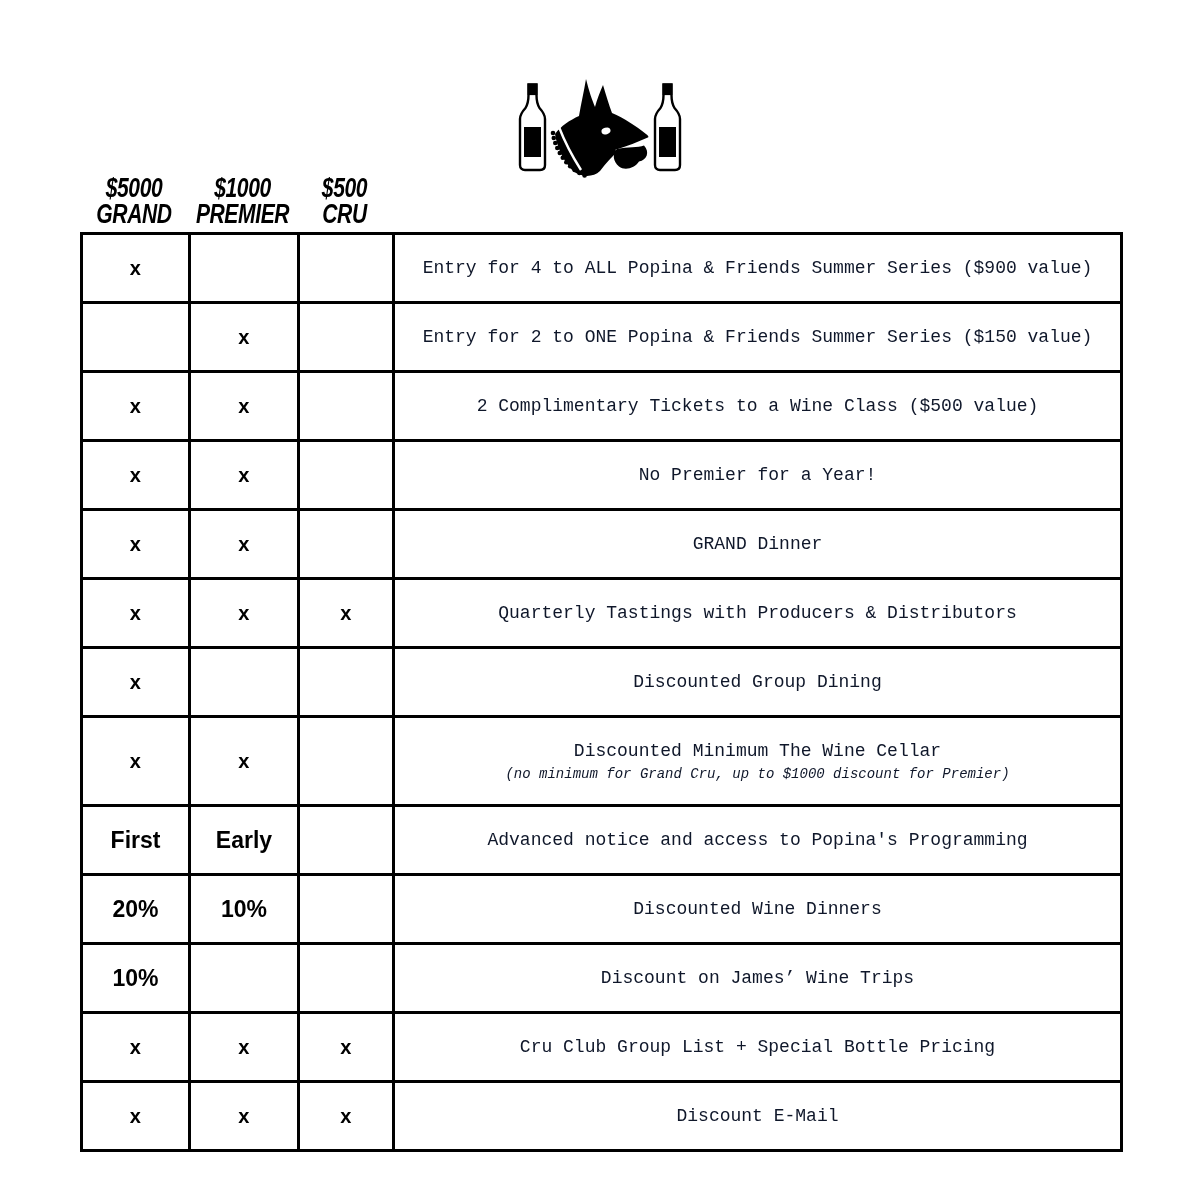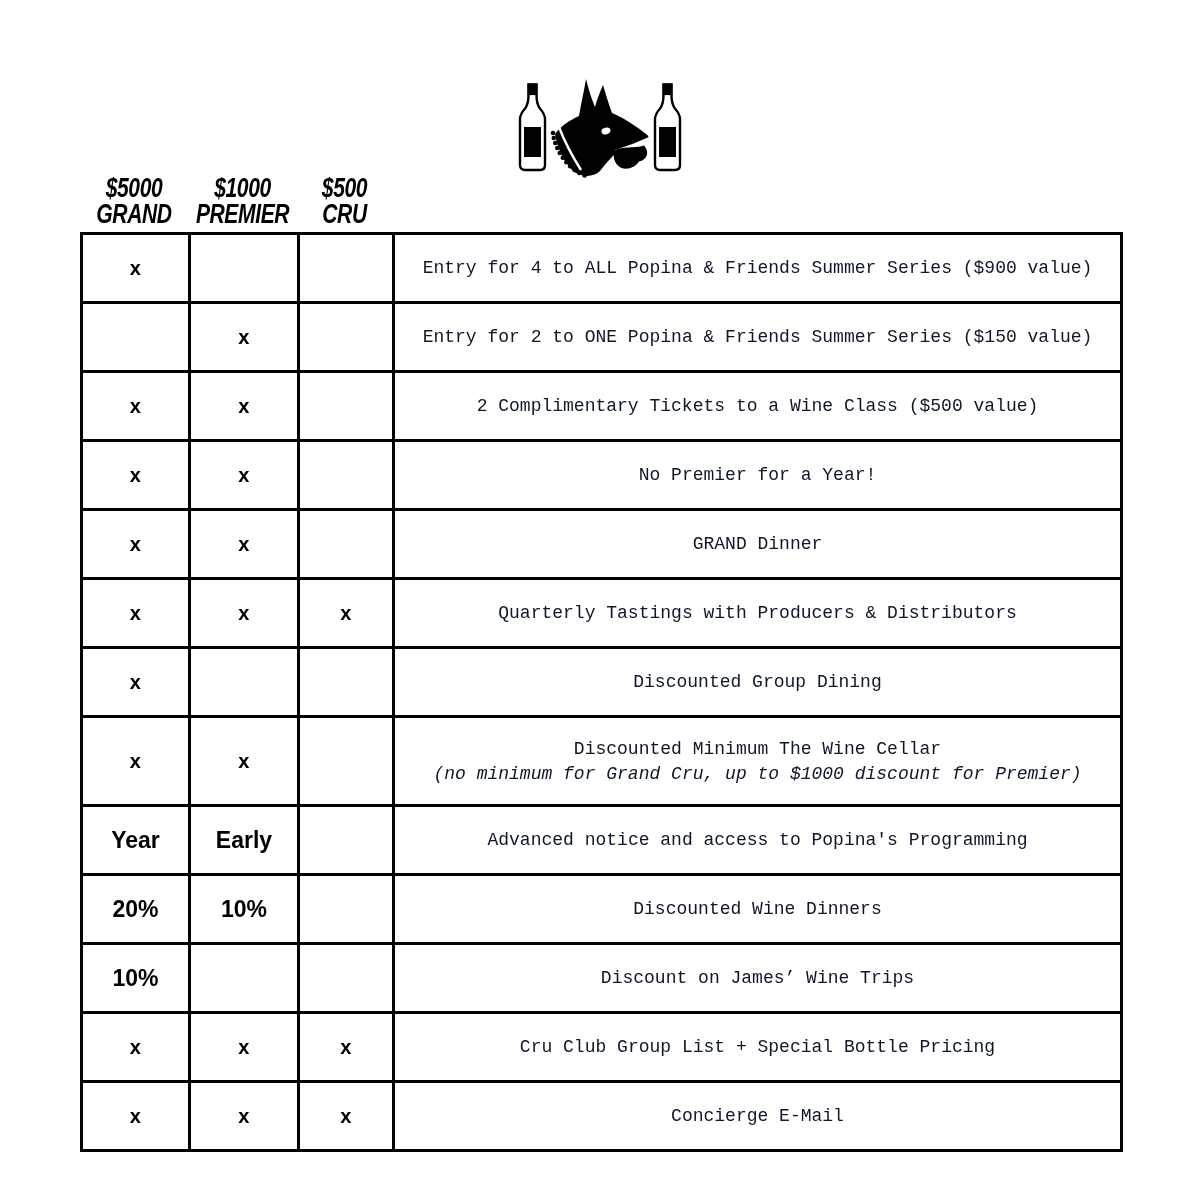--- a/index.html
+++ b/index.html
@@ -58,21 +58,21 @@
     letter-spacing:0.5px;
   }
   td.mark.word{font-size:23px;letter-spacing:0;}
   td.benefit{
     font-family:"Liberation Mono","DejaVu Sans Mono",monospace;
     font-size:18px;
     letter-spacing:0;
     color:#0f172a;
   }
   .benefit-note{
-    font-size:18px;
+    font-size:14px;
     font-style:italic;
     margin-top:5px;
   }
 </style>
 </head>
 <body>
 
 <div class="page">
 
   <div class="logo">
@@ -198,21 +198,21 @@
       <tr class="tall">
         <td class="mark">x</td>
         <td class="mark">x</td>
         <td class="mark"></td>
         <td class="benefit">
           <div>Discounted Minimum The Wine Cellar</div>
           <div class="benefit-note">(no minimum for Grand Cru, up to $1000 discount for Premier)</div>
         </td>
       </tr>
       <tr>
-        <td class="mark word">Year</td>
+        <td class="mark word">First</td>
         <td class="mark word">Early</td>
         <td class="mark"></td>
         <td class="benefit">Advanced notice and access to Popina's Programming</td>
       </tr>
       <tr>
         <td class="mark word">20%</td>
         <td class="mark word">10%</td>
         <td class="mark"></td>
         <td class="benefit">Discounted Wine Dinners</td>
       </tr>
@@ -225,18 +225,18 @@
       <tr>
         <td class="mark">x</td>
         <td class="mark">x</td>
         <td class="mark">x</td>
         <td class="benefit">Cru Club Group List + Special Bottle Pricing</td>
       </tr>
       <tr>
         <td class="mark">x</td>
         <td class="mark">x</td>
         <td class="mark">x</td>
-        <td class="benefit">Concierge E-Mail</td>
+        <td class="benefit">Discount E-Mail</td>
       </tr>
     </tbody>
   </table>
 
 </div>
 
 </body></html>

